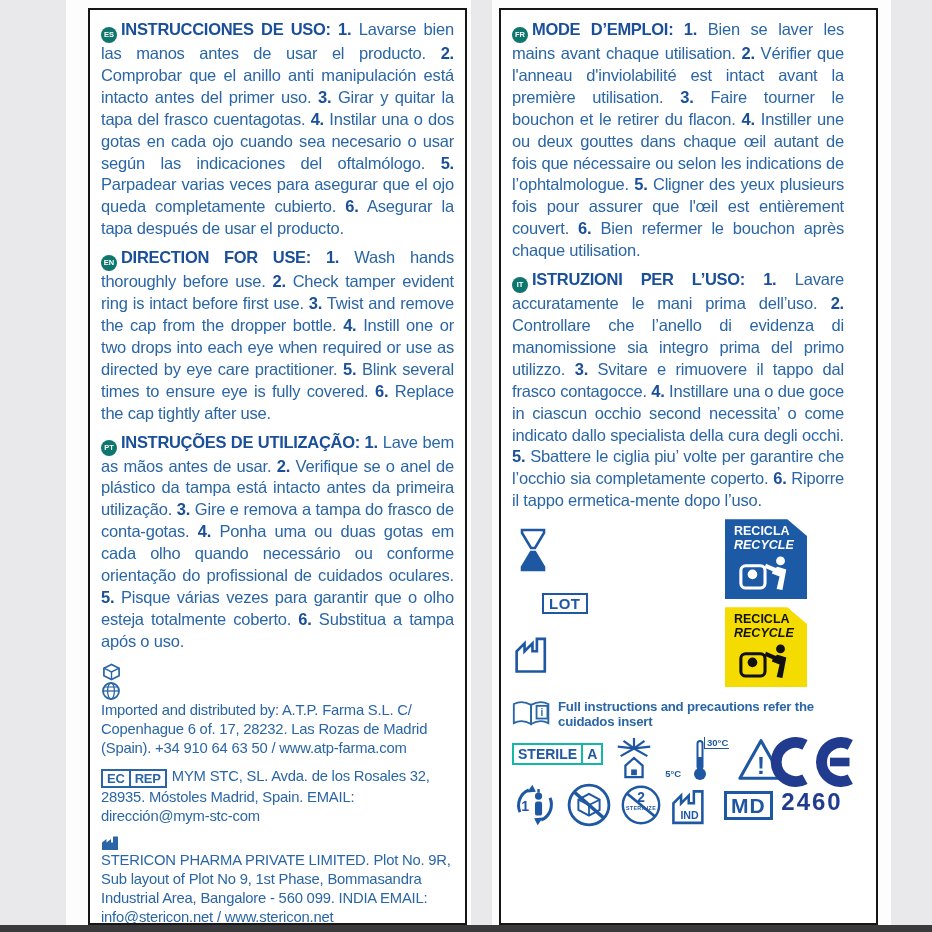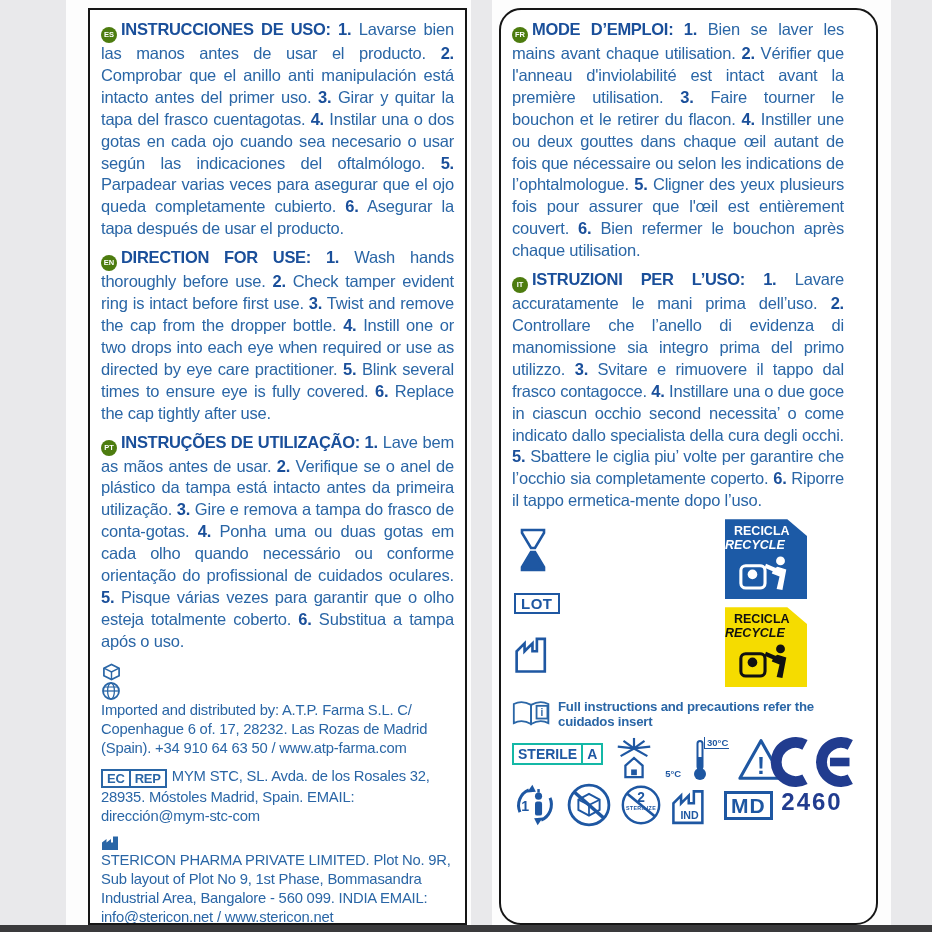--- a/index.html
+++ b/index.html
@@ -7,46 +7,46 @@
   #page { position:relative; width:932px; height:932px; background:#fdfdfd; overflow:hidden; }
   .gray-strip { position:absolute; top:0; height:932px; background:#e9e9eb; }
   #strip-left { left:0; width:66px; }
   #strip-mid { left:471px; width:21px; }
   #strip-right { left:891px; width:41px; }
   #bottom-band { position:absolute; left:0; top:925px; width:932px; height:7px; background:#3a3a3c; }
 
   .panel { position:absolute; top:8px; width:379px; height:917px; background:#ffffff;
            border:2px solid #161616; overflow:hidden; }
   #panel-left  { left:88px;  padding:9px 11px 6px 11px; }
-  #panel-right { left:499px; padding:9px 32px 6px 11px;border-radius:22px; }
+  #panel-right { left:499px; padding:9px 32px 6px 11px; }
 
   .instr { color:#2a66a6; font-size:16.5px; line-height:21.9px; text-align:justify;
            letter-spacing:-0.2px; margin-bottom:7px; }
   .instr-title { font-weight:700; color:#1a4f9a; letter-spacing:-0.3px; }
   .run-b { font-weight:700; color:#1a4f9a; }
 
   .lang-badge { display:inline-block; width:16px; height:16px; border-radius:50%;
-                background:#4d7c0f; color:#fff; font-size:7.5px; font-weight:700;
+                background:#0f766e; color:#fff; font-size:7.5px; font-weight:700;
                 text-align:center; line-height:16px; vertical-align:-2px; margin-right:4px;
                 letter-spacing:0; }
 
   .smallprint { color:#2a66a6; font-size:14.8px; line-height:19px; margin-top:9px; letter-spacing:-0.2px; }
   .inline-ic { vertical-align:-4px; margin-right:3px; }
   .ecrep-box { display:inline-block; border:2px solid #2a66a6; font-weight:700; font-size:13px;
                line-height:15px; padding:0 4px; color:#2a66a6; vertical-align:-2px; }
   .ecrep-box + .ecrep-box { border-left:none; margin-right:5px; }
 
   
   .sym-area { position:relative; height:172px; margin-top:4px; }
   .lot-box { display:inline-block; border:2px solid #1e57a2; color:#1e57a2; font-weight:700;
-             font-size:15px; line-height:17px; padding:0 5px; letter-spacing:0.5px; }
+             font-size:15px; line-height:17px; padding:0 5px; letter-spacing:0.5px;margin-left:28px; }
   .recycle-badge { position:absolute; width:82px; height:80px; padding-top:5px; text-align:center;
                    clip-path: polygon(0 0, 76% 0, 100% 21%, 100% 100%, 0 100%); }
   .recycle-badge .l1 { font-size:12.5px; font-weight:700; letter-spacing:0; display:block; text-align:left; padding-left:9px;}
-  .recycle-badge .l2 { font-size:12.5px; font-weight:700; font-style:italic; display:block; text-align:left; }
+  .recycle-badge .l2 { font-size:12.5px; font-weight:700; font-style:italic; display:block; text-align:left; padding-left:9px;}
   #recycle-blue  { left:213px; top:0;   background:#1c5aa6; color:#fff; }
   #recycle-yellow{ left:213px; top:88px; background:#f5dc00; color:#111; }
 
   .book-row { display:flex; align-items:center; gap:6px; margin-top:8px; height:30px; }
   .book-note { color:#2a66a6; font-size:13.2px; font-weight:700; letter-spacing:-0.2px; }
 
   .sym-bottom { position:relative; height:90px; margin-top:8px; }
   .sym-row { display:flex; align-items:center; gap:8px; }
   #sym-row-1 { height:42px; align-items:flex-start; }
   #sym-row-2 { margin-top:3px; }

